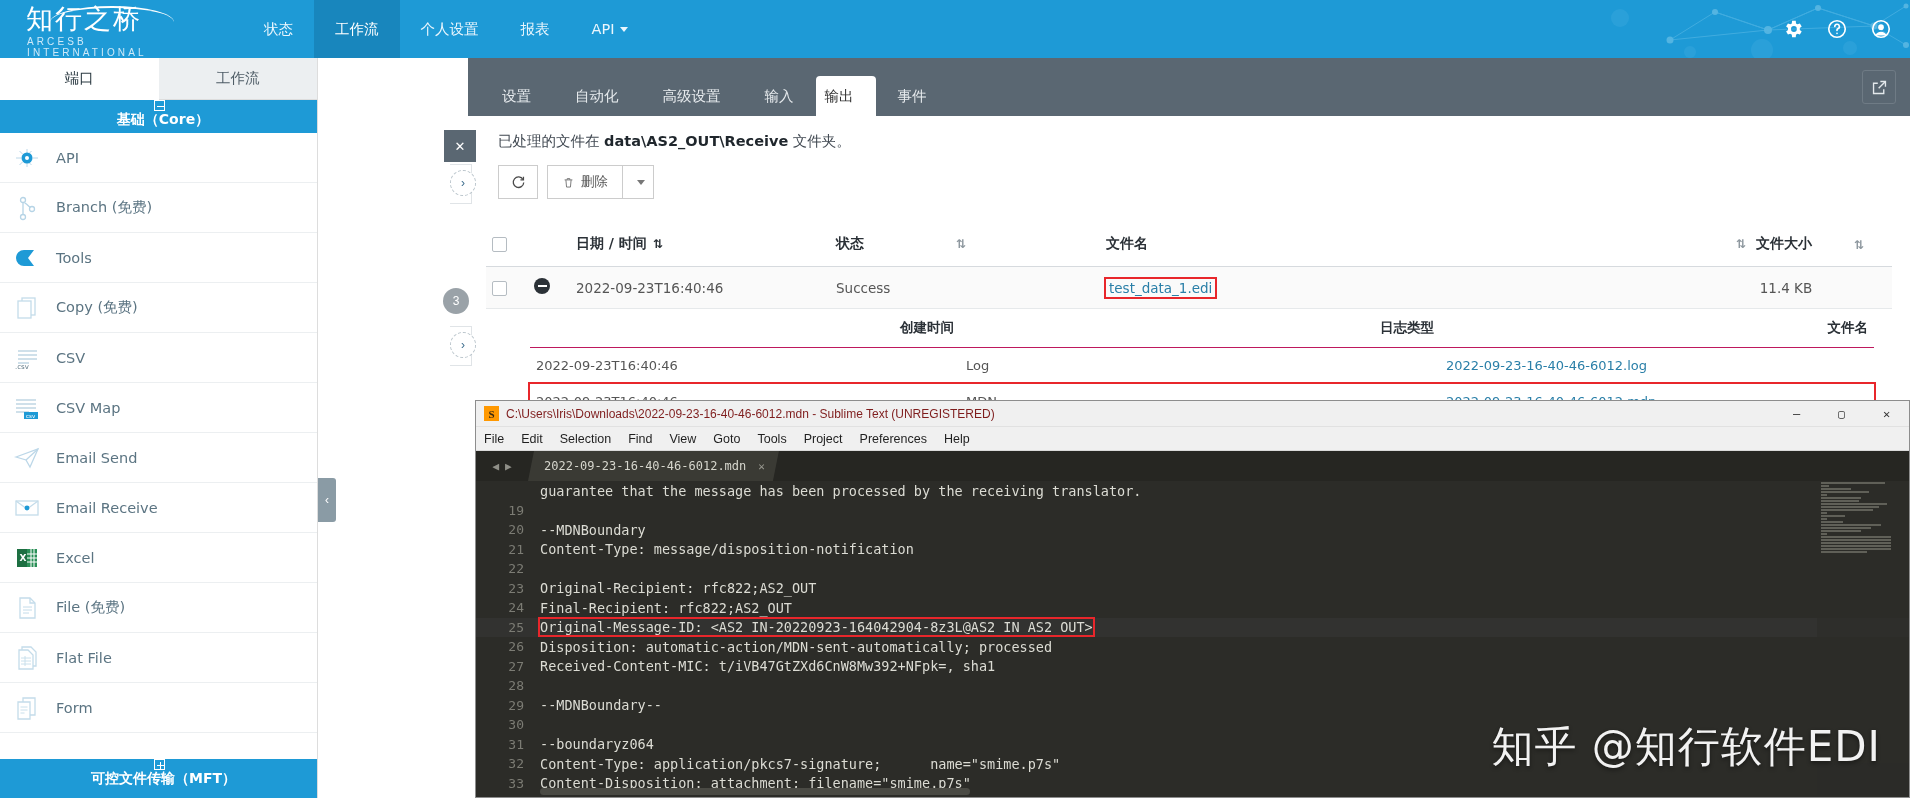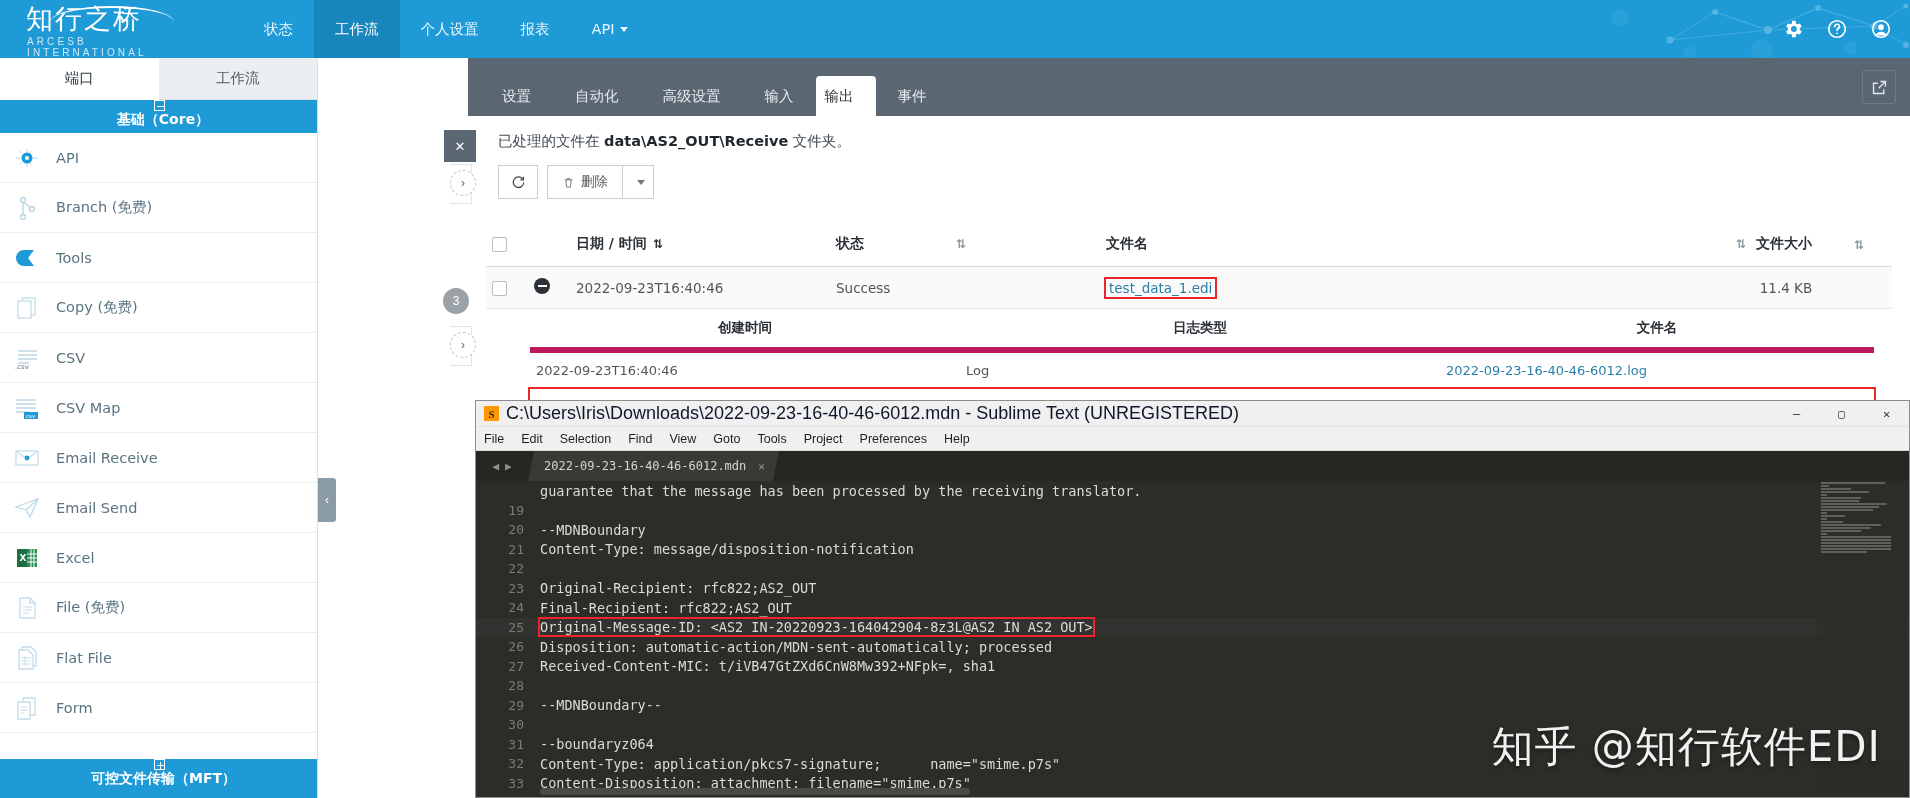--- a/index.html
+++ b/index.html
@@ -167,22 +167,22 @@
     content: ""; position: absolute; left: 3.5px; top: 7.3px; width: 9px; height: 1.8px; background: #fff;
   }
   .sort-ico { color: #8e989f; font-size: 12px; margin-left: 6px; }
   .sort-ico.active { color: #2b3137; }
   .link { color: #2a7fa8; text-decoration: none; cursor: pointer; }
   .hl-box { outline: 2px solid #e8262b; display: inline-block; padding: 1px 3px; }
 
   
   .subwrap { margin: 0 18px 0 44px; }
   .sub th {
-    text-align: center; font-size: 13.5px; font-weight: bold; color: #2b3137;
-    padding: 10px 6px; border-bottom: 6px solid #be185d;
+    text-align: right; font-size: 13.5px; font-weight: bold; color: #2b3137;
+    padding: 10px 6px; border-bottom: 1px solid #be185d;
     font-family: "DejaVu Sans", sans-serif;
   }
   .sub td {
     font-size: 13px; color: #555; padding: 10px 6px;
     border-bottom: 1px solid #eceff1; font-family: "DejaVu Sans", sans-serif;
   }
   tr.hl-row td { position: relative; }
   tr.hl-row { outline: 2px solid #e8262b; }
 
   
@@ -215,21 +215,21 @@
   }
   .sl-title {
     height: 26px; background: #f0f0f0; display: flex; align-items: center;
     padding-left: 8px; border-bottom: 1px solid #e1e1e1;
   }
   .sl-appicon {
     width: 15px; height: 15px; background: #ff9800; color: #3b2a10; font-size: 11px;
     display: flex; align-items: center; justify-content: center; margin-right: 7px;
     font-family: "Liberation Serif", serif; font-weight: bold; flex: none;
   }
-  .sl-titletext { font-size: 18px; color: #0f172a; font-family: "Liberation Sans", sans-serif; }
+  .sl-titletext { font-size: 12px; color: #7f1d1d; font-family: "Liberation Sans", sans-serif; }
   .sl-wbtns { margin-left: auto; display: flex; height: 26px; }
   .sl-wbtn {
     width: 45px; height: 26px; display: flex; align-items: center; justify-content: center;
     font-size: 12px; color: #333; cursor: pointer;
   }
   .sl-menu {
     height: 24px; background: #f0f0f0; display: flex; align-items: center;
     padding-left: 8px; gap: 17px; border-bottom: 1px solid #d9d9d9;
   }
   .sl-menu span {
@@ -423,37 +423,37 @@
           </g>
           <rect x="12" y="17" width="14" height="7" fill="#1e9ad6"></rect>
           <text x="14" y="23" font-size="5.5" fill="#fff" font-family="DejaVu Sans">csv</text>
         </svg>
       </span>
       <span class="sb-label">CSV Map</span>
     </div>
 
     <div class="sb-item">
       <span class="sb-ico">
+        <svg viewBox="0 0 30 26" width="30" height="26" fill="none" stroke="#bcd7e8" stroke-width="1.3">
+          <path d="M4 12L26 4l-8 18-4-7z"></path>
+            <path d="M14 15l12-11"></path>
+        </svg>
+      </span>
+      <span class="sb-label">Email Send</span>
+    </div>
+
+    <div class="sb-item">
+      <span class="sb-ico">
         <svg viewBox="0 0 30 26" width="30" height="26" fill="none" stroke="#c4dcea" stroke-width="1.3">
           <rect x="4" y="6" width="22" height="14"></rect>
           <path d="M4 6l11 8 11-8"></path>
           <circle cx="15" cy="13" r="2.4" fill="#1e9ad6" stroke="none"></circle>
         </svg>
       </span>
       <span class="sb-label">Email Receive</span>
-    </div>
-
-    <div class="sb-item">
-      <span class="sb-ico">
-        <svg viewBox="0 0 30 26" width="30" height="26" fill="none" stroke="#bcd7e8" stroke-width="1.3">
-          <path d="M4 12L26 4l-8 18-4-7z"></path>
-            <path d="M14 15l12-11"></path>
-        </svg>
-      </span>
-      <span class="sb-label">Email Send</span>
     </div>
 
     <div class="sb-item">
       <span class="sb-ico">
         <svg viewBox="0 0 30 26" width="30" height="26">
           <rect x="5" y="4" width="10" height="18" fill="#1d6f42"></rect>
           <text x="7.5" y="16" font-size="9" fill="#fff" font-family="DejaVu Sans" font-weight="bold">X</text>
           <rect x="15" y="4" width="10" height="18" fill="#2a8f57"></rect>
           <g stroke="#fff" stroke-width="1">
             <path d="M15 9h10M15 13h10M15 17h10M19 4v18M22 4v18"></path>

